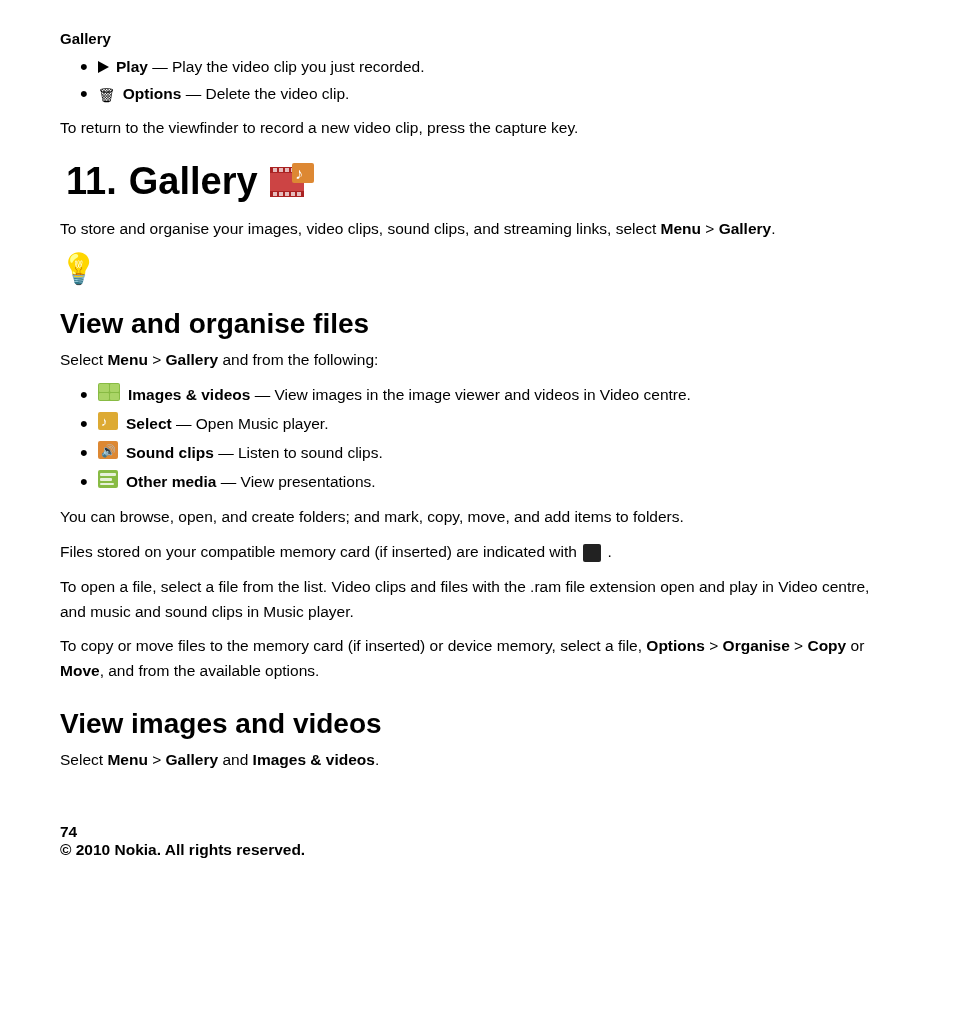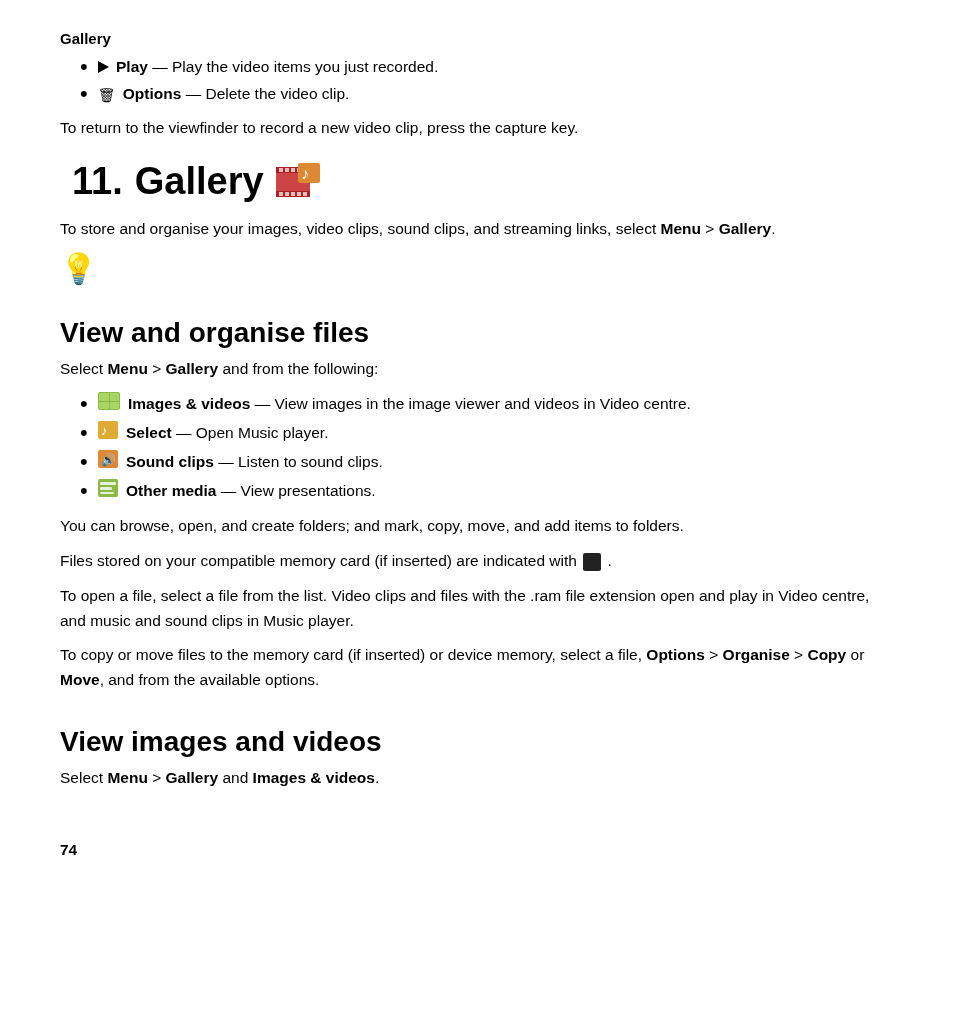--- a/index.html
+++ b/index.html
@@ -42,30 +42,30 @@
 
     .section-intro {
       font-size: 15.5px;
       line-height: 1.6;
       margin-bottom: 10px;
     }
 
     .chapter-heading {
       font-size: 38px;
       font-weight: bold;
-      margin: 20px 0 14px 12px;
+      margin: 20px 0 14px 6px;
       display: flex;
       align-items: center;
       gap: 12px;
     }
 
     .section-heading {
       font-size: 28px;
       font-weight: bold;
-      margin: 33px 0 8px 0;
+      margin: 24px 0 8px 0;
     }
 
     .tip-box {
       display: flex;
       align-items: flex-start;
       margin: 10px 0 18px 0;
       gap: 12px;
     }
 
     .tip-bulb {
@@ -142,21 +142,21 @@
 <body>
 
 <div class="gallery-label">Gallery</div>
 
 <ul class="bullet-list">
   <li>
     <span class="bullet-dot">•</span>
     <span class="li-content">
       <span class="play-btn-icon"></span>
       <span class="bold">Play</span>
-      <span> — Play the video items you just recorded.</span>
+      <span> — Play the video clip you just recorded.</span>
     </span>
   </li>
   <li>
     <span class="bullet-dot">•</span>
     <span class="li-content">
       <span class="delete-btn-icon">🗑</span>
       <span class="bold">Options</span>
       <span> — Delete the video clip.</span>
     </span>
   </li>
@@ -277,13 +277,14 @@
 </p>
 
 <h2 class="section-heading">View images and videos</h2>
 
 <p class="section-intro">
   <span>Select </span><span class="bold">Menu</span><span> &gt; </span><span class="bold">Gallery</span><span> and </span><span class="bold">Images &amp; videos</span><span>.</span>
 </p>
 
 <div class="footer">
   <span class="page-number bold">74</span>
+  <span class="copyright bold">© 2010 Nokia. All rights reserved.</span>
 </div>
 
 </body></html>

